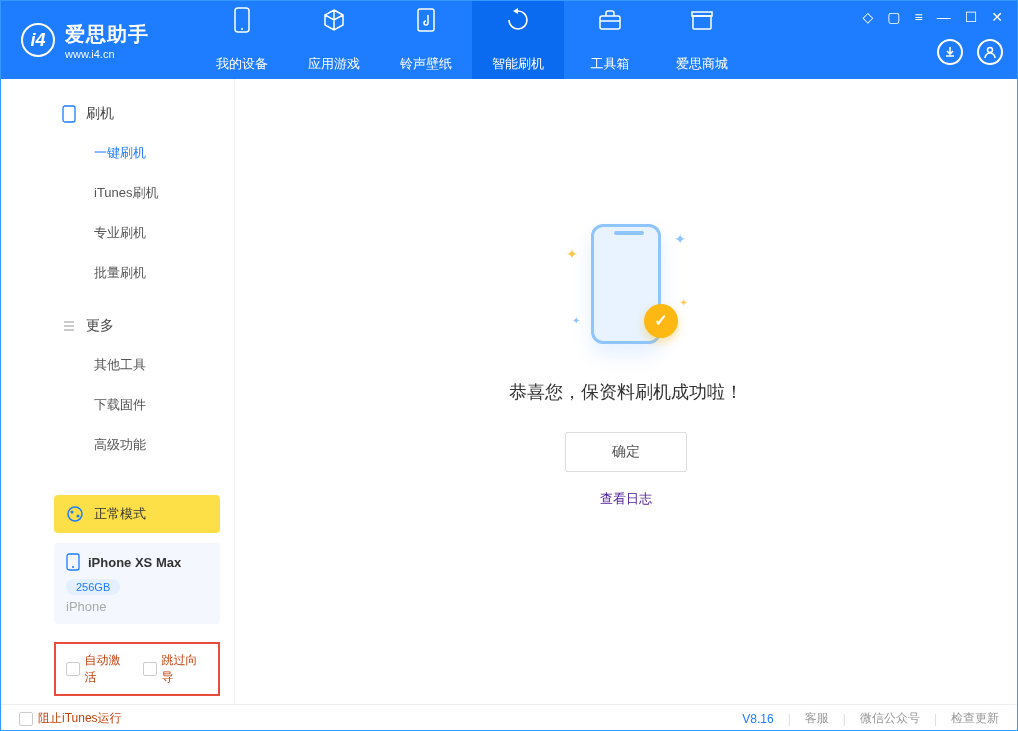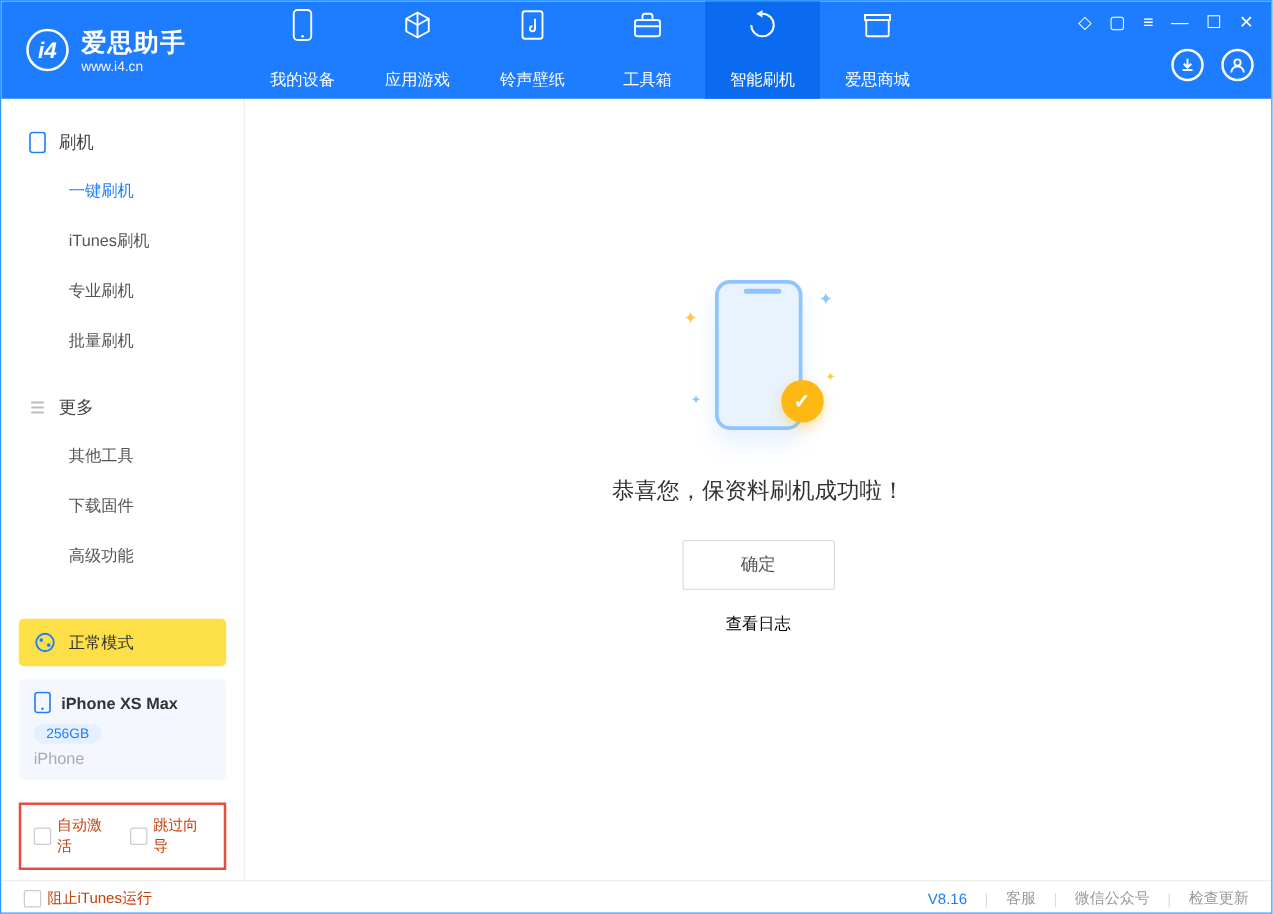--- a/index.html
+++ b/index.html
@@ -17,21 +17,21 @@
   .nav-tab.active { background: #0b6bf0; }
   .nav-tab-icon { width: 26px; height: 26px; display: flex; align-items: center; justify-content: center; }
   .nav-tab-label { font-size: 13px; }
   
   .header-right { position: absolute; right: 14px; top: 0; height: 100%; display: flex; flex-direction: column; justify-content: space-between; align-items: flex-end; padding: 8px 0 14px; }
   .window-controls { display: flex; gap: 14px; }
   .window-controls span { cursor: pointer; font-size: 14px; }
   .header-actions { display: flex; gap: 14px; align-items: center; }
   .circ-btn { width: 26px; height: 26px; border: 2px solid #fff; border-radius: 50%; display: flex; align-items: center; justify-content: center; cursor: pointer; }
   
-  .body { display: flex; height: 625px; }
+  .body { display: flex; height: 625px; padding-left: 39px; }
   .sidebar { width: 195px; border-right: 1px solid #eee; display: flex; flex-direction: column; padding-top: 16px; }
   .sb-group-title { display: flex; align-items: center; gap: 10px; padding: 10px 22px; font-size: 14px; color: #444; }
   .sb-item { padding: 11px 22px 11px 54px; font-size: 13px; color: #555; cursor: pointer; }
   .sb-item.active { color: #1e7cff; }
   .sb-spacer { flex: 1; }
   
   .device-card { margin: 10px 14px; background: #fde047; border-radius: 4px; padding: 10px 12px; font-size: 13px; color: #333; display: flex; align-items: center; gap: 10px; }
   .device-card2 { margin: 0 14px 10px; background: #f4f8fe; border-radius: 4px; padding: 10px 12px; }
   .device-name { font-size: 13px; font-weight: bold; color: #333; margin-bottom: 6px; display: flex; align-items: center; gap: 8px; }
   .badge { display: inline-block; background: #e4f0ff; color: #1e7cff; border-radius: 10px; padding: 2px 10px; font-size: 11px; margin-bottom: 4px; }
@@ -47,21 +47,21 @@
   .phone::before { content: ""; position: absolute; left: 20px; top: 4px; width: 30px; height: 4px; background: #8ec5ff; border-radius: 2px; }
   .check-badge { position: absolute; right: 28px; bottom: 18px; width: 34px; height: 34px; background: #fdb813; border-radius: 50%; display: flex; align-items: center; justify-content: center; color: #fff; font-weight: bold; box-shadow: 0 4px 10px rgba(253,184,19,.4); }
   .spark { position: absolute; color: #ffc94d; font-size: 14px; }
   .spark.s1 { left: 20px; top: 30px; }
   .spark.s2 { right: 20px; top: 15px; color: #8ec5ff; }
   .spark.s3 { left: 26px; bottom: 30px; color: #8ec5ff; font-size: 10px; }
   .spark.s4 { right: 18px; bottom: 48px; font-size: 10px; }
   
   .success-msg { font-size: 18px; color: #333; margin-bottom: 28px; font-family: Liberation Serif, serif; }
   .ok-btn { border: 1px solid #ddd; background: #fff; padding: 10px 46px; font-size: 14px; color: #555; cursor: pointer; border-radius: 2px; margin-bottom: 18px; }
-  .view-log { font-size: 13px; color: #000000; cursor: pointer; }
+  .view-log { font-size: 13px; color: #4c1d95; cursor: pointer; }
   
   .footer { height: 28px; border-top: 1px solid #eee; display: flex; align-items: center; padding: 0 18px; font-size: 12px; color: #999; }
   .footer-left { display: flex; align-items: center; gap: 6px; }
   .footer-right { margin-left: auto; display: flex; align-items: center; gap: 14px; }
   .footer-right .sep { color: #ddd; }
   .footer-link { cursor: pointer; }
 </style>
 </head>
 <body>
 
@@ -93,37 +93,37 @@
     </div>
     <div class="nav-tab">
       <div class="nav-tab-icon">
           <svg width="22" height="26" viewBox="0 0 22 26">
             <rect x="3" y="2" width="16" height="22" rx="2" fill="none" stroke="#fff" stroke-width="1.5"></rect>
             <path d="M13 8 L13 16 A2 2 0 1 1 11 14" fill="none" stroke="#fff" stroke-width="1.5"></path>
           </svg>
         </div>
       <div class="nav-tab-label">铃声壁纸</div>
     </div>
+    <div class="nav-tab active">
+      <div class="nav-tab-icon">
+          <svg width="26" height="26" viewBox="0 0 26 26">
+            <path d="M13 4 A9 9 0 1 1 4 13" fill="none" stroke="#fff" stroke-width="1.6"></path>
+            <path d="M13 1 L13 7 L8 4 Z" fill="#fff"></path>
+          </svg>
+        </div>
+      <div class="nav-tab-label">智能刷机</div>
+    </div>
     <div class="nav-tab">
       <div class="nav-tab-icon">
           <svg width="26" height="24" viewBox="0 0 26 24">
             <rect x="3" y="8" width="20" height="13" rx="2" fill="none" stroke="#fff" stroke-width="1.5"></rect>
             <path d="M9 8 L9 5 A2 2 0 0 1 11 3 L15 3 A2 2 0 0 1 17 5 L17 8 M3 13 L23 13" fill="none" stroke="#fff" stroke-width="1.5"></path>
           </svg>
         </div>
       <div class="nav-tab-label">工具箱</div>
-    </div>
-    <div class="nav-tab active">
-      <div class="nav-tab-icon">
-          <svg width="26" height="26" viewBox="0 0 26 26">
-            <path d="M13 4 A9 9 0 1 1 4 13" fill="none" stroke="#fff" stroke-width="1.6"></path>
-            <path d="M13 1 L13 7 L8 4 Z" fill="#fff"></path>
-          </svg>
-        </div>
-      <div class="nav-tab-label">智能刷机</div>
     </div>
     <div class="nav-tab">
       <div class="nav-tab-icon">
           <svg width="26" height="24" viewBox="0 0 26 24">
             <rect x="4" y="8" width="18" height="13" rx="1" fill="none" stroke="#fff" stroke-width="1.5"></rect>
             <path d="M3 4 L23 4 L23 8 L3 8 Z" fill="none" stroke="#fff" stroke-width="1.5"></path>
           </svg>
         </div>
       <div class="nav-tab-label">爱思商城</div>
     </div>

